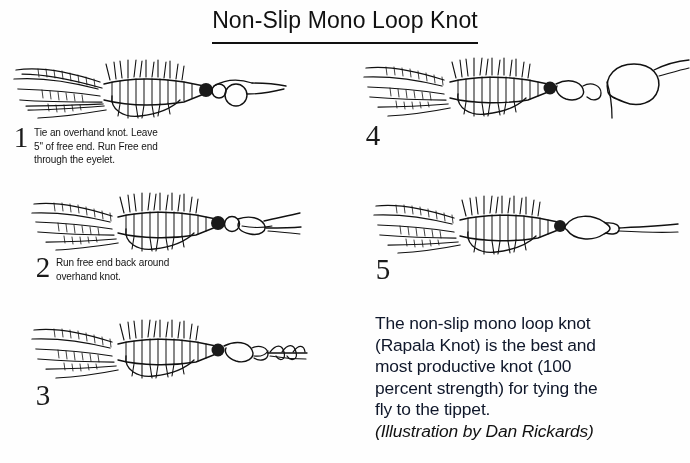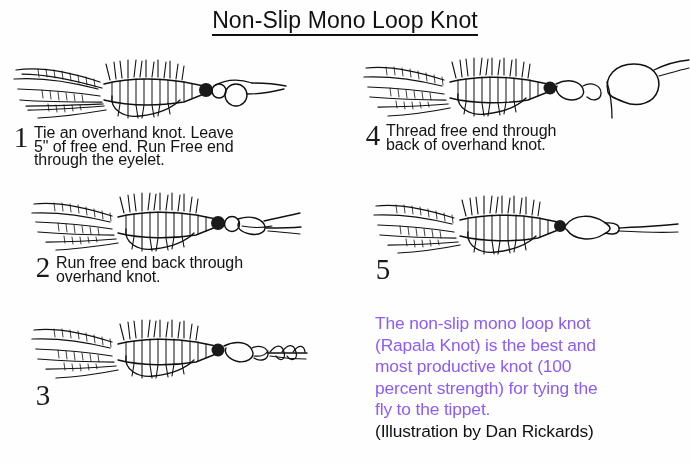--- a/index.html
+++ b/index.html
@@ -30,21 +30,21 @@
     width: 690px;
     text-align: center;
   }
   .title {
     display: inline-block;
     font-size: 23px;
     font-weight: 400;
     letter-spacing: 0.1px;
     color: #111;
     border-bottom: 2px solid #111;
-    padding-bottom: 1px;
+    padding-bottom: 9px;
     line-height: 1.1;
   }
 
   
   .step {
     position: absolute;
   }
   .step-art {
     display: block;
   }
@@ -58,45 +58,46 @@
     font-size: 29px;
     line-height: 0.88;
     font-weight: 400;
     color: #1a1a1a;
     width: 26px;
     flex: 0 0 26px;
     text-align: center;
     margin-top: 1px;
   }
   .step-text {
-    font-size: 16px;
+    font-size: 10px;
     line-height: 13.6px;
     color: #141414;
     letter-spacing: -0.1px;
     white-space: pre-line;
     padding-top: 2px;
   }
 
   
   .desc {
     position: absolute;
     left: 375px;
     top: 313px;
     width: 300px;
   }
   .desc-body {
     font-size: 17.4px;
     line-height: 21.6px;
-    color: #8b5cf6;
+    color: #0f172a;
     white-space: pre-line;
     letter-spacing: -0.15px;
   }
   .desc-credit {
     font-size: 17.4px;
     line-height: 21.6px;
+    font-style: italic;
     color: #111;
     letter-spacing: -0.15px;
     margin-top: 0px;
   }
 </style>
 </head>
 <body>
 
 <div id="page">
 
@@ -279,21 +280,21 @@
         <path d="M208 31 C220 27 230 30 234 36 C238 43 230 48 220 46 C210 44 206 39 209 34" stroke-width="1.4"></path>
         <path d="M212 38 C222 40 232 40 242 38" stroke-width="1.2"></path>
 
         <path d="M234 33 C246 30 258 28 270 25" stroke-width="1.3"></path>
         <path d="M236 40 C248 40 260 40 271 39" stroke-width="1.3"></path>
         <path d="M238 43 C250 44 260 45 270 46" stroke-width="1.1"></path>
       </g>
     </svg>
     <div class="step-caption">
       <div class="step-num">2</div>
-      <div class="step-text">Run free end back through
+      <div class="step-text">Run free end back around
 overhand knot.</div>
     </div>
   </div>
 
   <div class="step" style="left:30px; top:312px;">
     <svg class="step-art" width="278" height="72" viewBox="0 0 278 72">
       <g fill="none" stroke="#111" stroke-width="1.25" stroke-linecap="round">
         <path d="M4 18 C28 15 54 21 82 30"></path>
         <path d="M2 27 C26 26 52 29 80 36"></path>
         <path d="M6 37 C30 38 56 40 82 44"></path>
@@ -460,22 +461,20 @@
         <path d="M248 44 C244 28 256 16 274 16 C292 16 302 28 298 42 C294 55 278 60 264 54 C254 50 249 48 248 44" stroke-width="1.5"></path>
 
         <path d="M247 34 C250 44 252 56 252 70" stroke-width="1.3"></path>
 
         <path d="M294 22 C306 16 318 13 329 12" stroke-width="1.3"></path>
         <path d="M299 28 C310 25 320 22 329 20" stroke-width="1.2"></path>
       </g>
     </svg>
     <div class="step-caption">
       <div class="step-num">4</div>
-      <div class="step-text">Thread free end through
-back of overhand knot.</div>
     </div>
   </div>
 
   <div class="step" style="left:370px; top:192px;">
     <svg class="step-art" width="310" height="66" viewBox="0 0 310 66">
       <g fill="none" stroke="#111" stroke-width="1.25" stroke-linecap="round">
         <path d="M6 14 C30 11 56 17 84 26"></path>
         <path d="M4 23 C28 22 54 25 82 32"></path>
         <path d="M8 33 C32 34 58 36 84 40"></path>
         <path d="M10 43 C34 45 60 46 86 46"></path>

